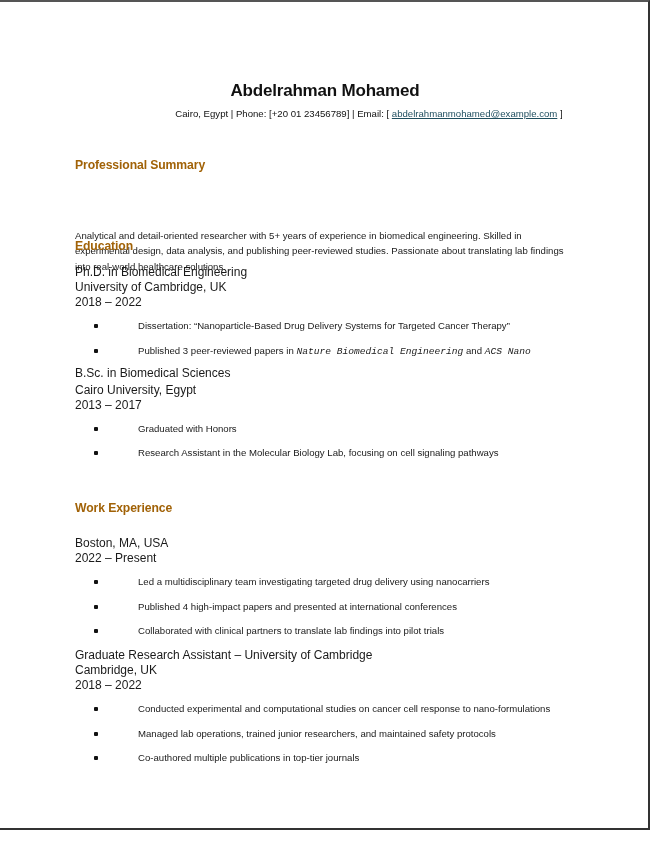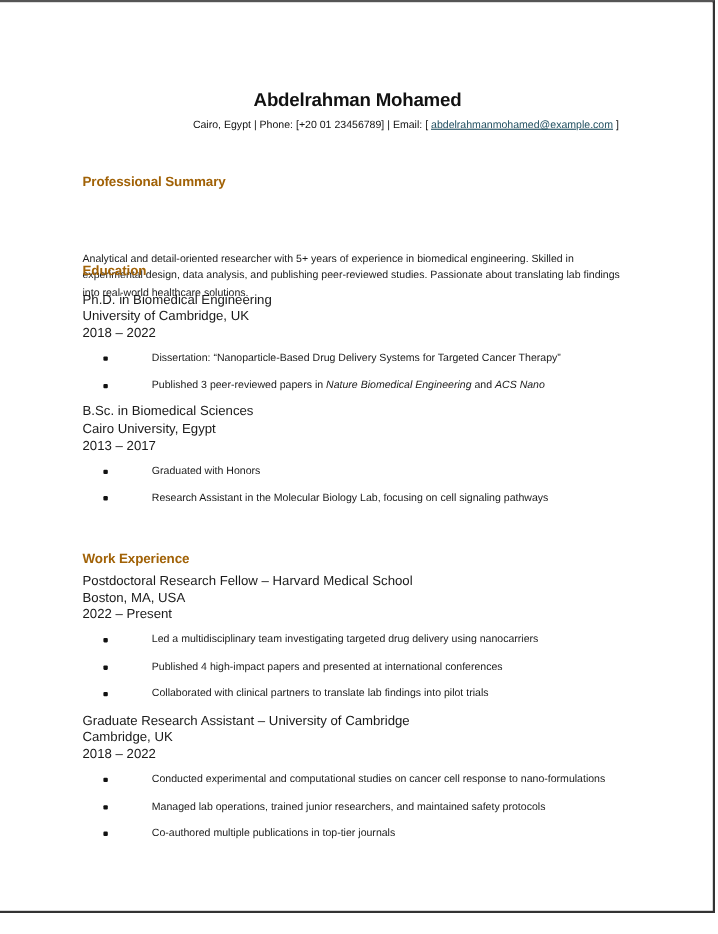--- a/index.html
+++ b/index.html
@@ -92,21 +92,21 @@
       background: #111;
       border-radius: 1px;
     }
     .bullet .txt {
       position: absolute;
       left: 8px;
       top: 0;
       white-space: nowrap;
       margin-left: 36px;
     }
-    em { font-style: italic; }
+    em { font-style: italic; font-family: Liberation Mono, monospace; }
   </style>
 </head>
 <body>
 
 <div class="page">
 
   <div class="header-name">Abdelrahman Mohamed</div>
   <div class="contact-line"><span>Cairo, Egypt</span><span> | </span><span>Phone:</span> <span>[+20 01 23456789]</span><span> | </span><span>Email:</span> [ <a>abdelrahmanmohamed@example.com</a> ]</div>
 
   <div class="section-title" style="top:156px;">Professional Summary</div>
@@ -135,21 +135,20 @@
     <span class="dot"></span>
     <span class="txt">Graduated with Honors</span>
   </div>
   <div class="bullet" style="top:445px;">
     <span class="dot"></span>
     <span class="txt">Research Assistant in the Molecular Biology Lab, focusing on cell signaling pathways</span>
   </div>
 
   <div class="section-title" style="top:499px;">Work Experience</div>
 
-  <div class="line" style="top:519px;">Postdoctoral Research Fellow – Harvard Medical School</div>
   <div class="line" style="top:534px;">Boston, MA, USA</div>
   <div class="line" style="top:549px;">2022 – Present</div>
 
   <div class="bullet" style="top:574px;">
     <span class="dot"></span>
     <span class="txt">Led a multidisciplinary team investigating targeted drug delivery using nanocarriers</span>
   </div>
   <div class="bullet" style="top:599px;">
     <span class="dot"></span>
     <span class="txt">Published 4 high-impact papers and presented at international conferences</span>

